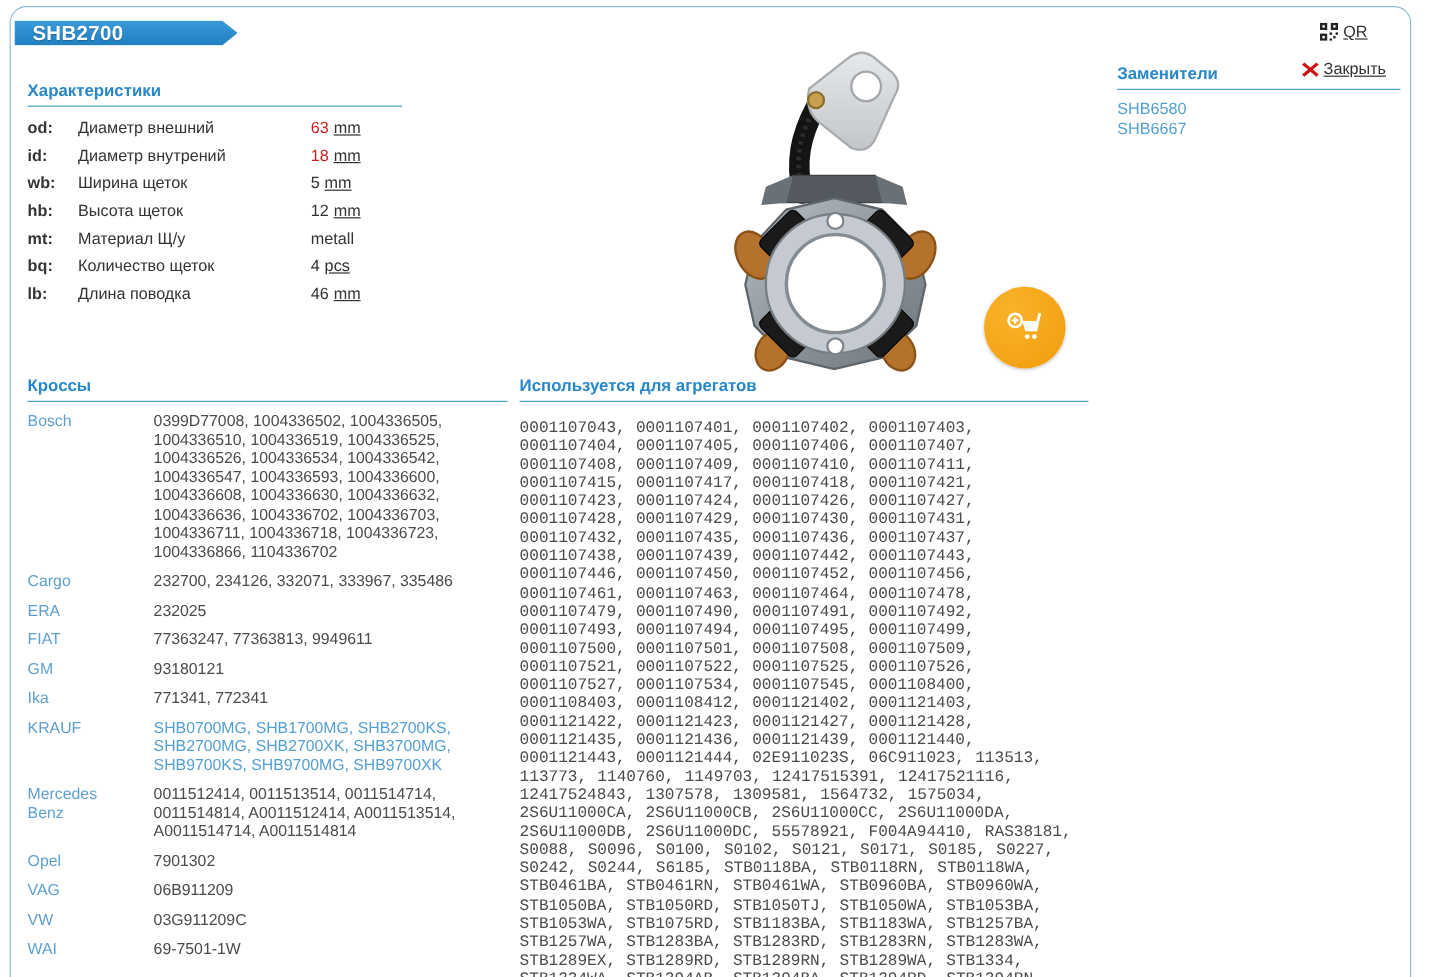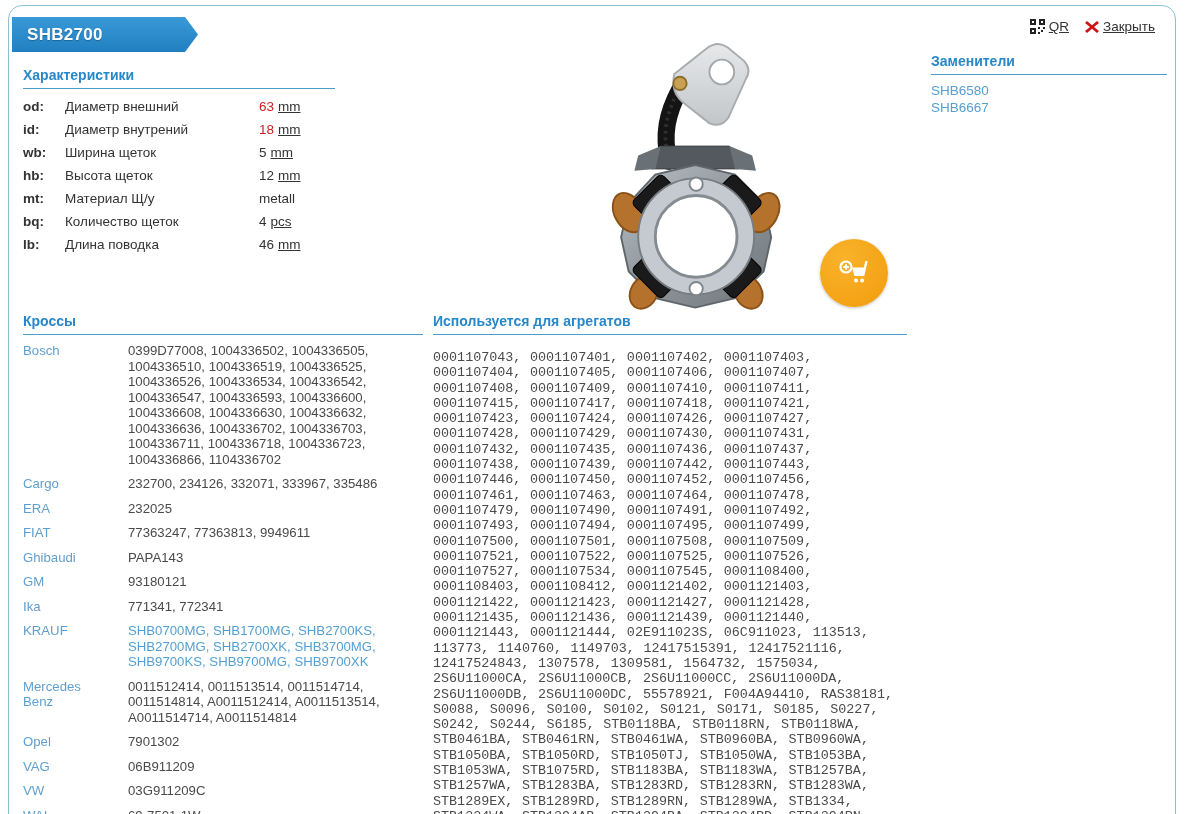--- a/index.html
+++ b/index.html
@@ -2,30 +2,30 @@
 <html><head>
 <meta charset="utf-8">
 <style>
   * { margin:0; padding:0; box-sizing:border-box; }
   html,body { width:1200px; height:814px; overflow:hidden; background:#fff;
     font-family:"Liberation Sans", sans-serif; color:#333; }
   .card { position:absolute; left:8px; top:5px; width:1168px; height:900px;
     border:1px solid #8fbfd4; border-radius:14px 14px 0 0; background:#fff; }
 
   
-  .ribbon { position:absolute; left:3px; top:11px; width:186px; height:35px;
+  .ribbon { position:absolute; left:3px; top:11px; width:186px; height:21px;
     background:linear-gradient(#3a9ad8,#1f7fc0);
     clip-path:polygon(0 0, calc(100% - 13px) 0, 100% 50%, calc(100% - 13px) 100%, 0 100%);
     display:flex; align-items:center; padding-left:15px;
     color:#fff; font-size:17px; font-weight:bold; letter-spacing:.3px;
     text-shadow:0 1px 1px rgba(0,0,0,.25); }
 
   
   .toplinks { position:absolute; right:20px; top:13px; display:flex; gap:16px;
-    align-items:center; font-size:13.5px; }
+    align-items:center; font-size:13.5px;flex-direction:column; }
   .toplinks a { color:#333; text-decoration:underline; cursor:pointer;
     display:flex; align-items:center; gap:4px; }
 
   
   .sec-h { color:#2787c9; font-size:14px; font-weight:bold;
     padding-bottom:5px; border-bottom:1px solid #4a9cc9; }
 
   
   .chars { position:absolute; left:14px; top:61px; width:312px; }
   .chars .rows { margin-top:6px; }
@@ -232,24 +232,20 @@
       </div>
       <div class="crow">
         <span class="brand">ERA</span>
         <span class="nums">232025</span>
       </div>
       <div class="crow">
         <span class="brand">FIAT</span>
         <span class="nums">77363247, 77363813, 9949611</span>
       </div>
       <div class="crow">
-        <span class="brand">Ghibaudi</span>
-        <span class="nums">PAPA143</span>
-      </div>
-      <div class="crow">
         <span class="brand">GM</span>
         <span class="nums">93180121</span>
       </div>
       <div class="crow">
         <span class="brand">Ika</span>
         <span class="nums">771341, 772341</span>
       </div>
       <div class="crow">
         <span class="brand">KRAUF</span>
         <span class="nums linky">SHB0700MG, SHB1700MG, SHB2700KS, SHB2700MG, SHB2700XK, SHB3700MG, SHB9700KS, SHB9700MG, SHB9700XK</span>

